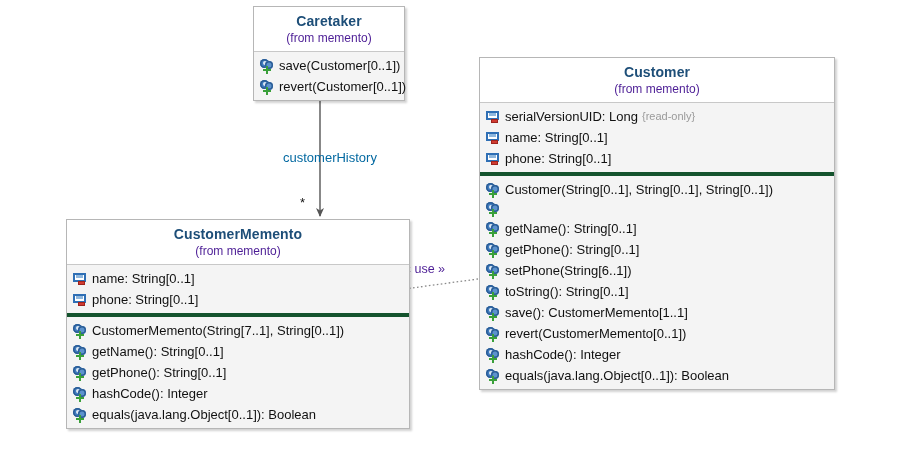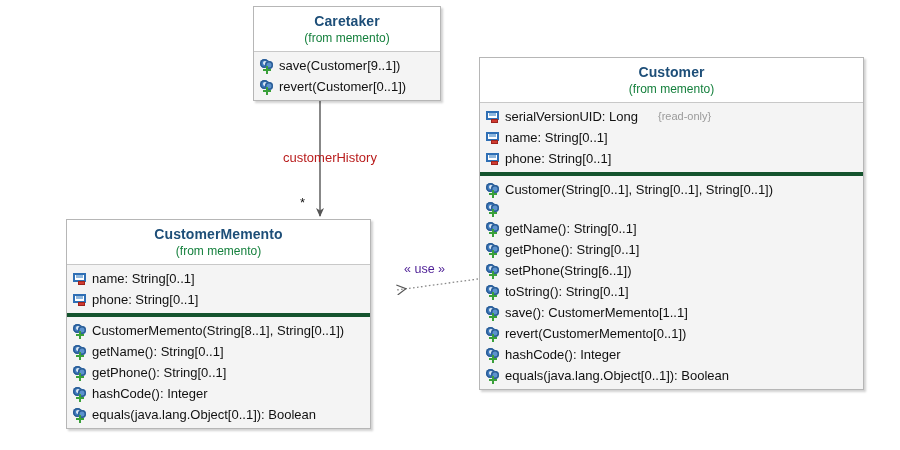--- a/index.html
+++ b/index.html
@@ -36,21 +36,21 @@
   }
   .class-name {
     font-size: 14px;
     font-weight: bold;
     color: #1d4e78;
     line-height: 17px;
     letter-spacing: 0.1px;
   }
   .class-package {
     font-size: 12px;
-    color: #15803d;
+    color: #4c1d95;
     line-height: 16px;
   }
   .compartment {
     background: #f4f4f4;
     padding: 3px 0 3px 0;
   }
   .compartment + .compartment {
     border-top: 4px solid #14532d;
   }
   .feature {
@@ -60,21 +60,21 @@
     font-size: 13px;
     color: #111111;
     line-height: 17px;
     white-space: nowrap;
   }
   .feature-text { display: inline-block; }
   .feature-text.static-underline { }
   .feature-note {
     font-size: 11px;
     color: #9a9a9a;
-    margin-left: 20px;
+    margin-left: 4px;
   }
   
   .ico {
     position: relative;
     width: 15px;
     height: 14px;
     flex: 0 0 15px;
     margin-right: 4px;
   }
   
@@ -125,21 +125,21 @@
     content: "";
     position: absolute;
     background: #3aa03a;
   }
   .ico-op .badge:before { left: 3px; top: 0;   width: 2px; height: 8px; }
   .ico-op .badge:after  { left: 0;   top: 3px; width: 8px; height: 2px; }
   
   .conn-label {
     position: absolute;
     font-size: 13px;
-    color: #b91c1c;
+    color: #0369a1;
     white-space: nowrap;
     line-height: 15px;
   }
   .mult-label {
     position: absolute;
     font-size: 13px;
     color: #111111;
     line-height: 13px;
   }
   .stereotype-label {
@@ -166,48 +166,48 @@
 
     <line x1="320" y1="100" x2="320" y2="216" stroke="#555555" stroke-width="1.4" marker-end="url(#assoc-arrow)"></line>
 
     <line x1="478" y1="279" x2="397" y2="290" stroke="#8a8a8a" stroke-width="1.3" stroke-dasharray="1.6 2.4" marker-end="url(#dep-arrow)"></line>
   </svg>
 
   <div class="conn-label" style="left:283px; top:150px;">customerHistory</div>
   <div class="mult-label" style="left:300px; top:196px;">*</div>
   <div class="stereotype-label" style="left:404px; top:262px;">« use »</div>
 
-  <div class="uml-class" style="left:253px; top:6px; width:188px;">
+  <div class="uml-class" style="left:253px; top:6px; width:152px;">
     <div class="class-header">
       <div class="class-name">Caretaker</div>
       <div class="class-package">(from memento)</div>
     </div>
     <div class="compartment">
       <div class="feature">
         <span class="ico ico-op">
           <span class="g1"></span>
             <span class="gdot"></span>
             <span class="g2"></span>
             <span class="badge"></span>
         </span>
-        <span class="feature-text">save(Customer[9..1])</span>
+        <span class="feature-text">save(Customer[0..1])</span>
       </div>
       <div class="feature">
         <span class="ico ico-op">
           <span class="g1"></span>
             <span class="gdot"></span>
             <span class="g2"></span>
             <span class="badge"></span>
         </span>
         <span class="feature-text">revert(Customer[0..1])</span>
       </div>
     </div>
   </div>
 
-  <div class="uml-class" style="left:479px; top:57px; width:385px;">
+  <div class="uml-class" style="left:479px; top:57px; width:356px;">
     <div class="class-header">
       <div class="class-name">Customer</div>
       <div class="class-package">(from memento)</div>
     </div>
 
     <div class="compartment">
       <div class="feature">
         <span class="ico ico-attr">
           <span class="box"></span>
             <span class="inner"></span>
@@ -320,21 +320,21 @@
           <span class="g1"></span>
             <span class="gdot"></span>
             <span class="g2"></span>
             <span class="badge"></span>
         </span>
         <span class="feature-text">equals(java.lang.Object[0..1]): Boolean</span>
       </div>
     </div>
   </div>
 
-  <div class="uml-class" style="left:66px; top:219px; width:305px;">
+  <div class="uml-class" style="left:66px; top:219px; width:344px;">
     <div class="class-header">
       <div class="class-name">CustomerMemento</div>
       <div class="class-package">(from memento)</div>
     </div>
 
     <div class="compartment">
       <div class="feature">
         <span class="ico ico-attr">
           <span class="box"></span>
             <span class="inner"></span>
@@ -353,21 +353,21 @@
     </div>
 
     <div class="compartment">
       <div class="feature">
         <span class="ico ico-op">
           <span class="g1"></span>
             <span class="gdot"></span>
             <span class="g2"></span>
             <span class="badge"></span>
         </span>
-        <span class="feature-text">CustomerMemento(String[8..1], String[0..1])</span>
+        <span class="feature-text">CustomerMemento(String[7..1], String[0..1])</span>
       </div>
       <div class="feature">
         <span class="ico ico-op">
           <span class="g1"></span>
             <span class="gdot"></span>
             <span class="g2"></span>
             <span class="badge"></span>
         </span>
         <span class="feature-text">getName(): String[0..1]</span>
       </div>

